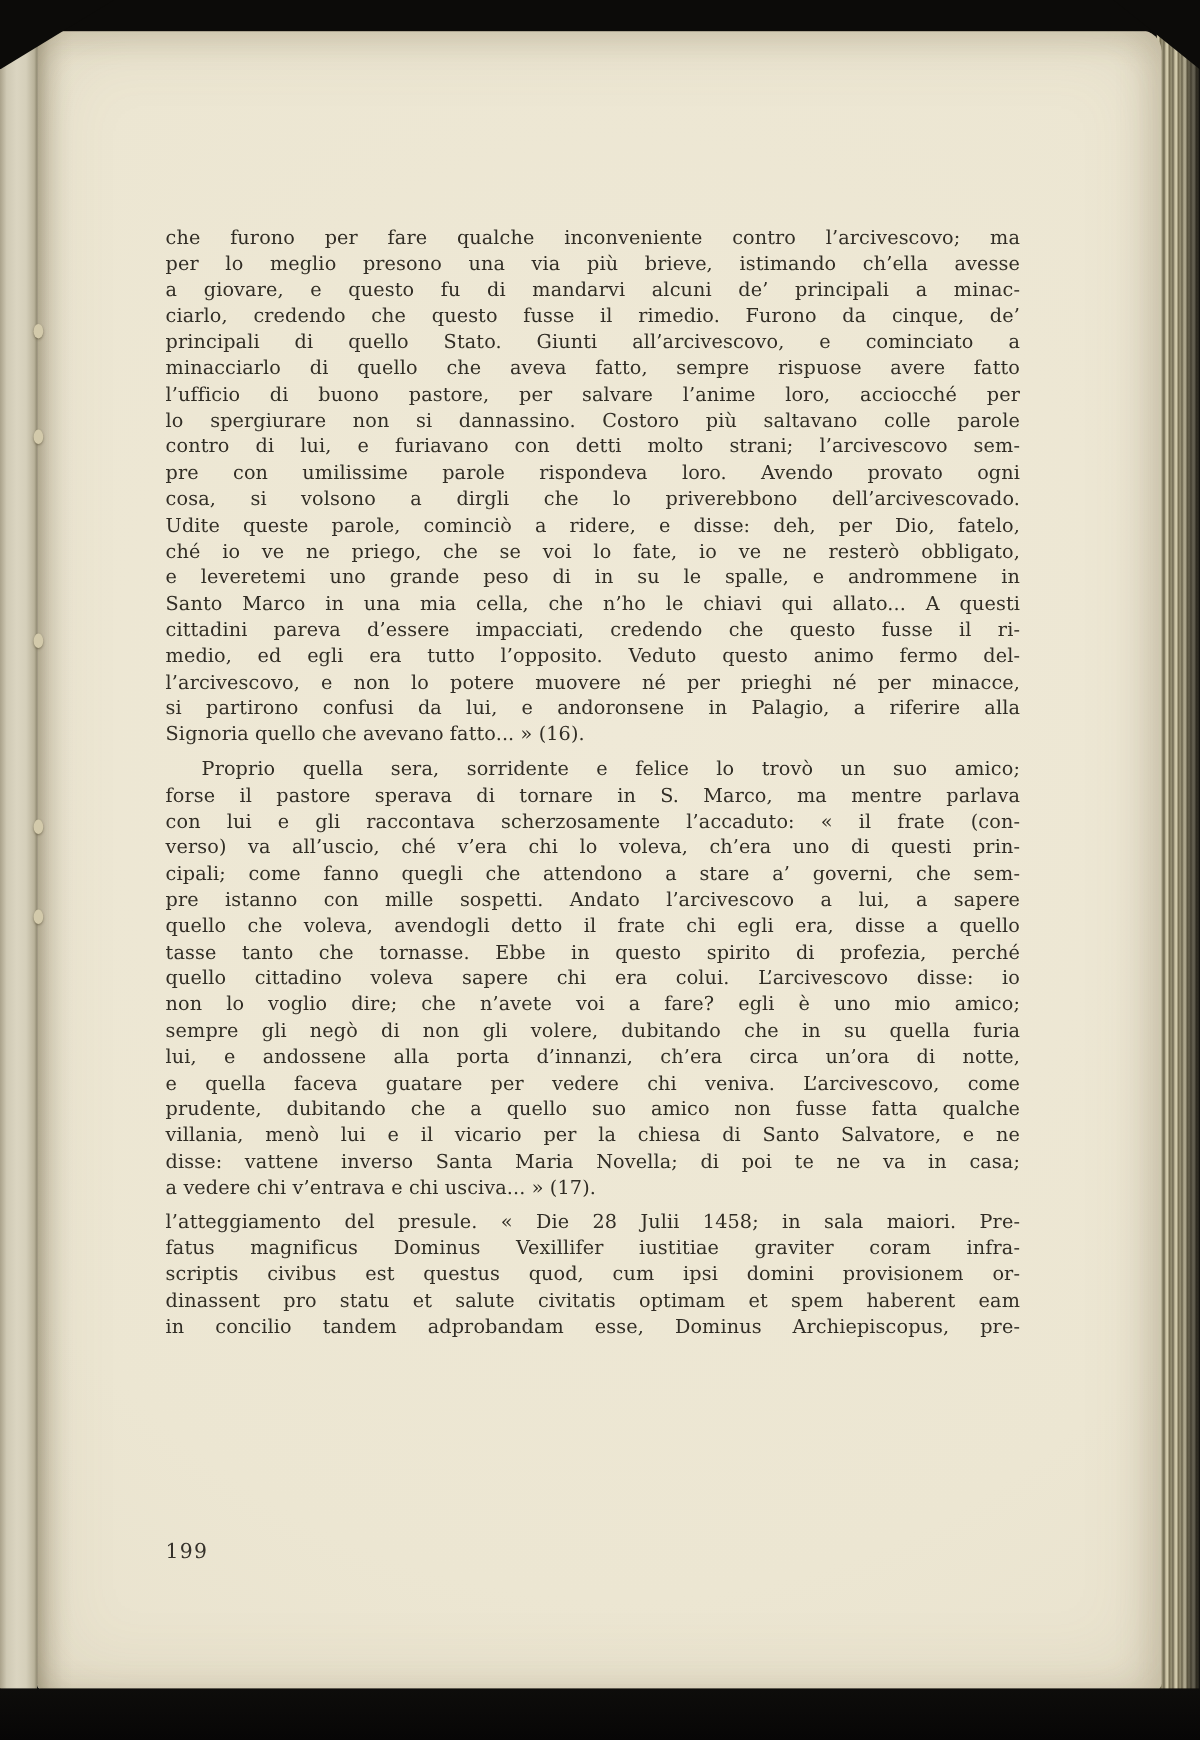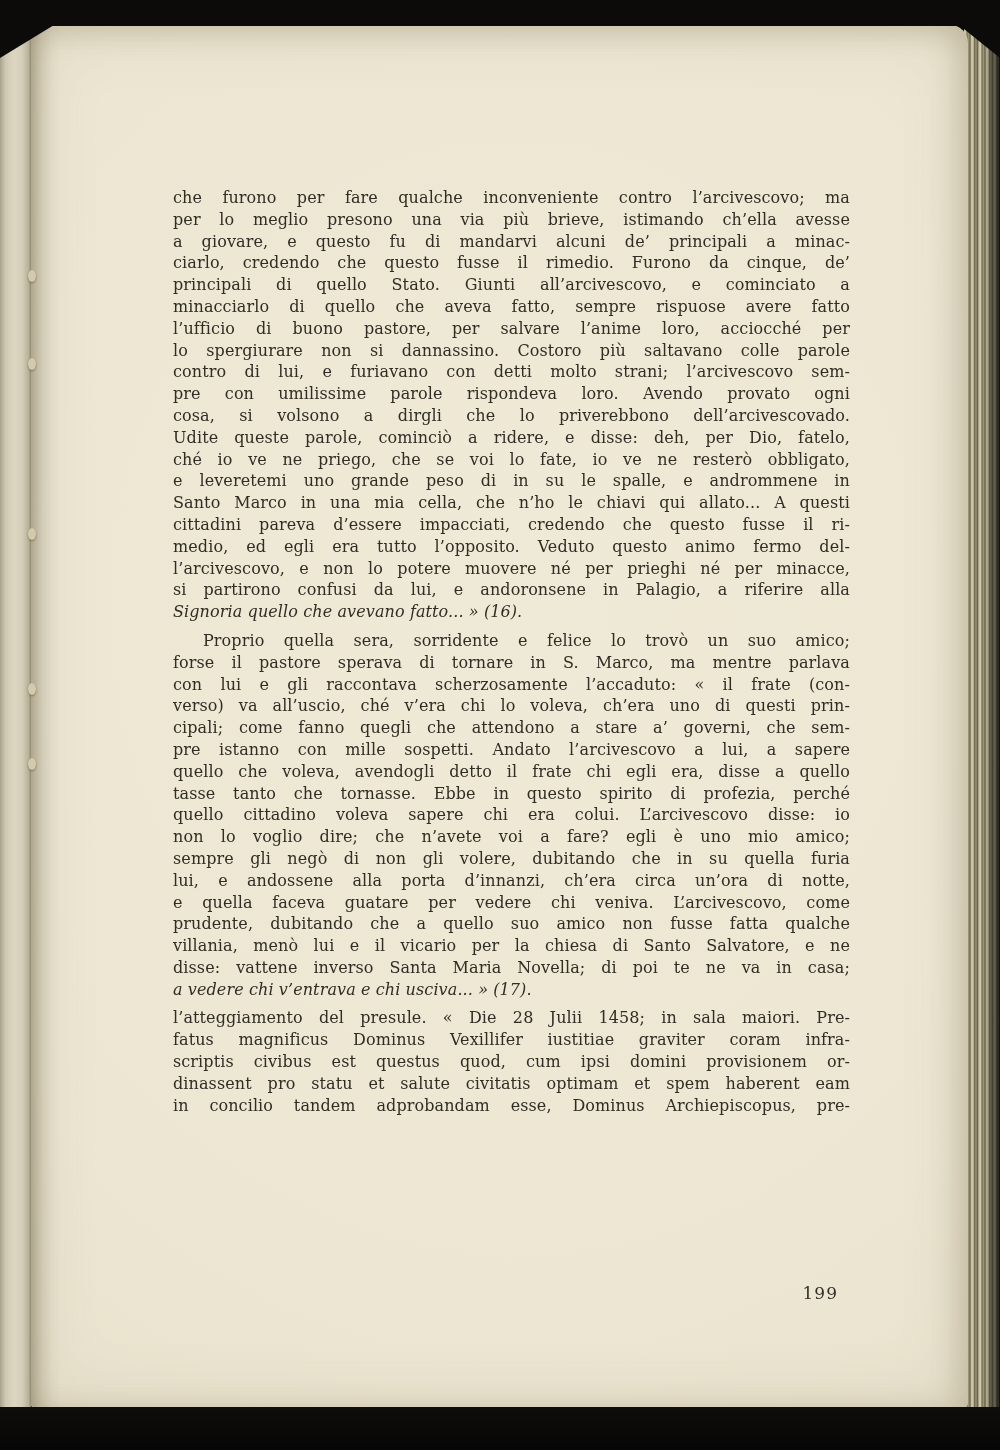--- a/index.html
+++ b/index.html
@@ -109,32 +109,30 @@
     color: #312d25;
     font-size: 16px;
     line-height: 21.8px;
     letter-spacing: 0.1px;
   }
   .paragraph + .paragraph { margin-top: 7px; }
   .line {
     text-align: justify;
     text-align-last: justify;
     white-space: normal;
-    margin-left: 35px;
-  }
-  .line.last { text-align-last: left; font-style: italic; }
+  }
+  .line.last { text-align-last: left; }
   .line.indent { text-indent: 30px; }
 
   .page-number {
     position: absolute;
     left: 107px; top: 1258px;
     width: 712px;
     box-sizing: border-box;
     padding-right: 12px;
-    text-align: right;
     font-size: 17px;
     color: #35312a;
     letter-spacing: 1px;
   }
 </style>
 </head>
 <body>
 
 <div class="scene">
 

